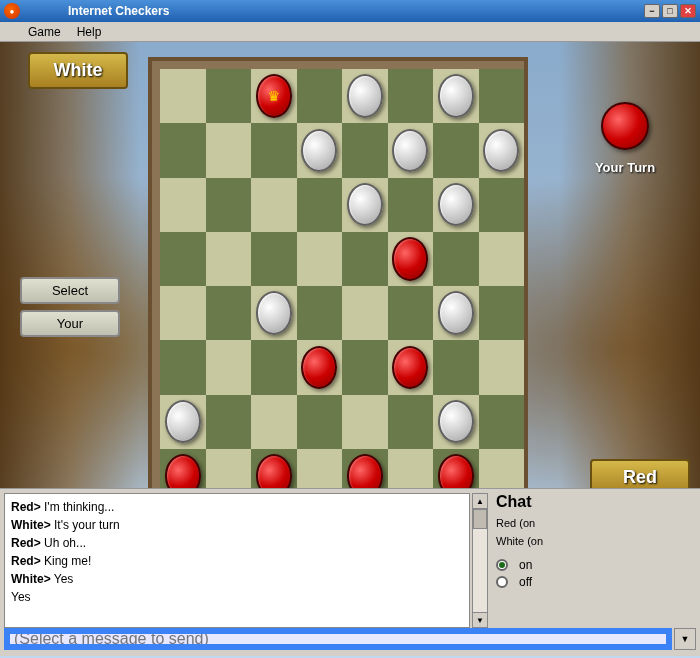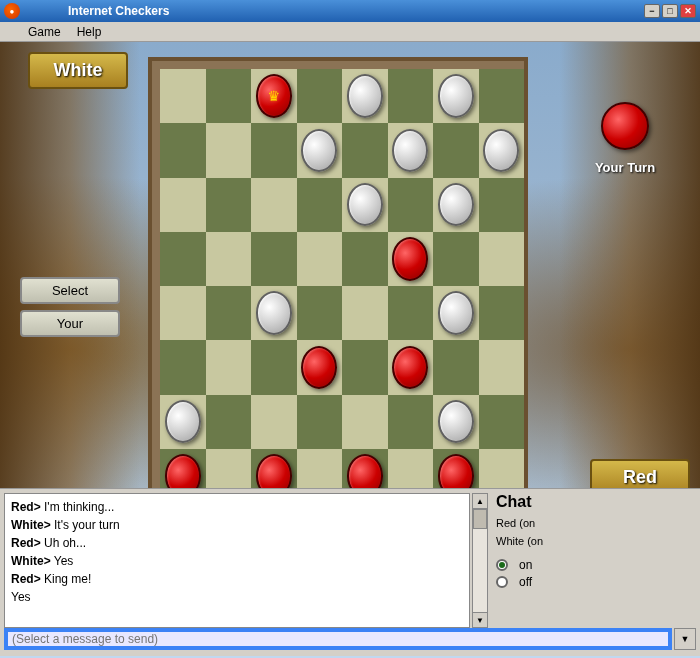--- a/index.html
+++ b/index.html
@@ -335,24 +335,24 @@
     
     .bottom-input-row {
       display: flex;
       height: 24px;
       margin: 0 4px 4px 4px;
       gap: 2px;
     }
     .message-input {
       flex: 1;
       height: 22px;
-      border: 4px solid #3b82f6;
+      border: 6px solid #3b82f6;
       background: #e8e8ff;
       padding: 2px 4px;
-      font-size: 12px;
+      font-size: 16px;
       outline: none;
     }
     .send-btn {
       width: 22px; height: 22px;
       background: #d4d0c8;
       border: 1px solid #888;
       display: flex; align-items: center; justify-content: center;
       font-size: 9px; cursor: pointer;
     }
   </style>
@@ -506,22 +506,22 @@
 
   <div class="player-red-box">Red</div>
 
   <div class="bottom-area">
     <div class="bottom-content">
 
       <div class="chat-log" id="chat-log">
           <div class="chat-entry"><span class="name">Red&gt;</span> I'm thinking...</div>
           <div class="chat-entry"><span class="name" style="font-weight:bold">White&gt;</span> It's your turn</div>
           <div class="chat-entry"><span class="name">Red&gt;</span> Uh oh...</div>
+          <div class="chat-entry"><span class="name">Red&gt;</span> King me!</div>
           <div class="chat-entry"><span class="name" style="font-weight:bold">White&gt;</span> Yes</div>
-          <div class="chat-entry"><span class="name">Red&gt;</span> King me!</div>
           <div class="chat-entry"> Yes</div>
         </div>
 
       <div class="chat-scrollbar">
         <div class="scroll-btn">▲</div>
         <div class="scroll-track">
           <div class="scroll-thumb"></div>
         </div>
         <div class="scroll-btn">▼</div>
       </div>

